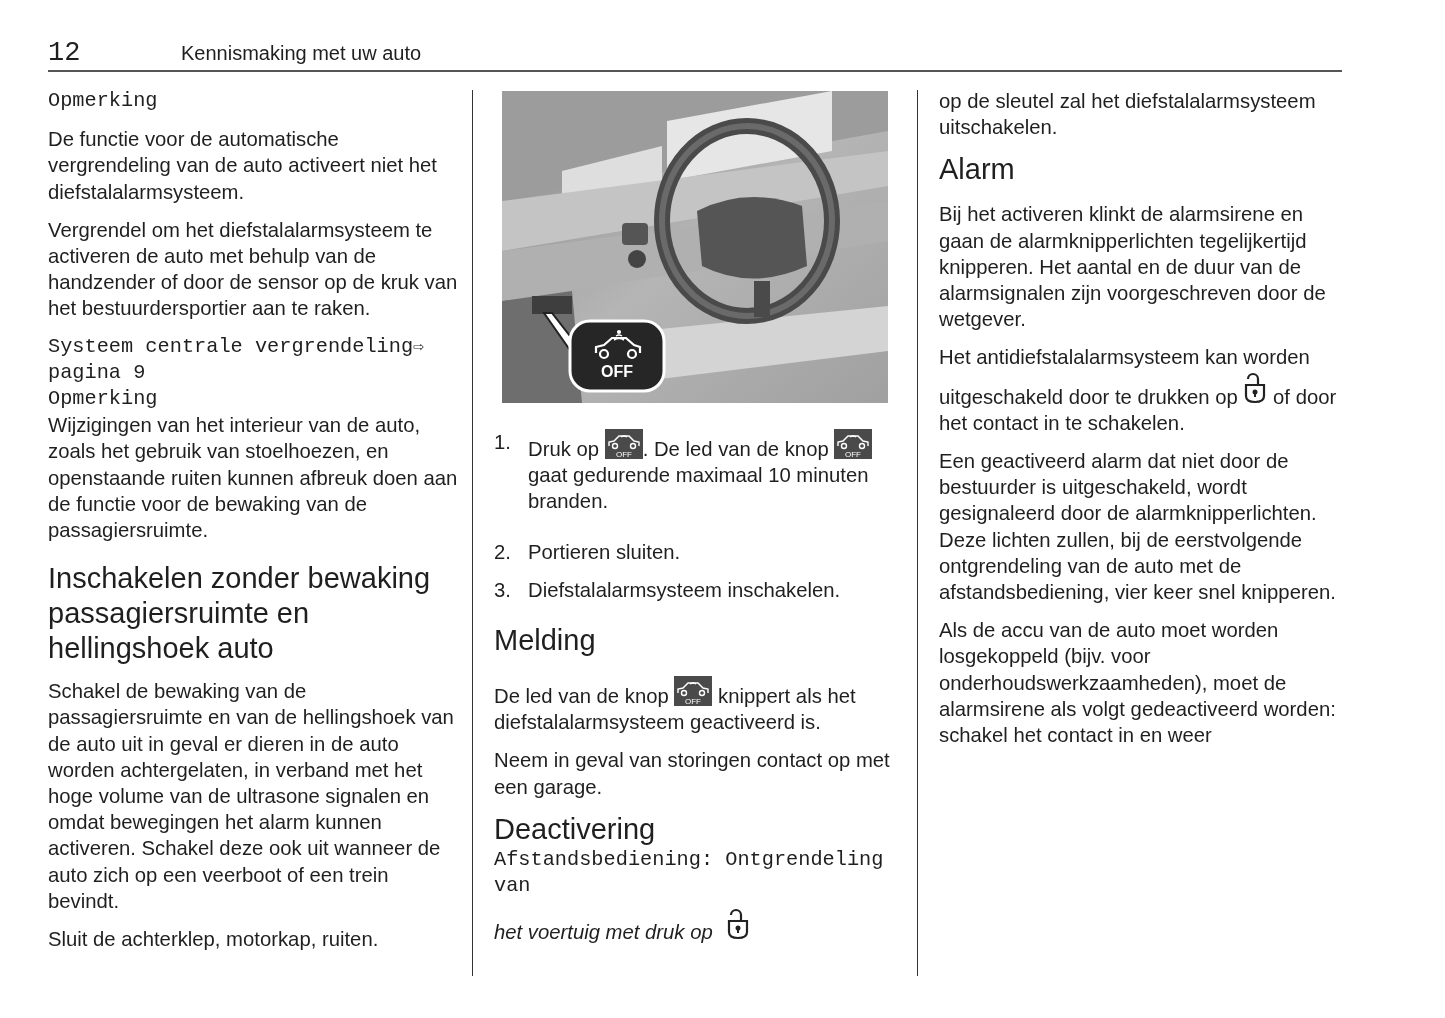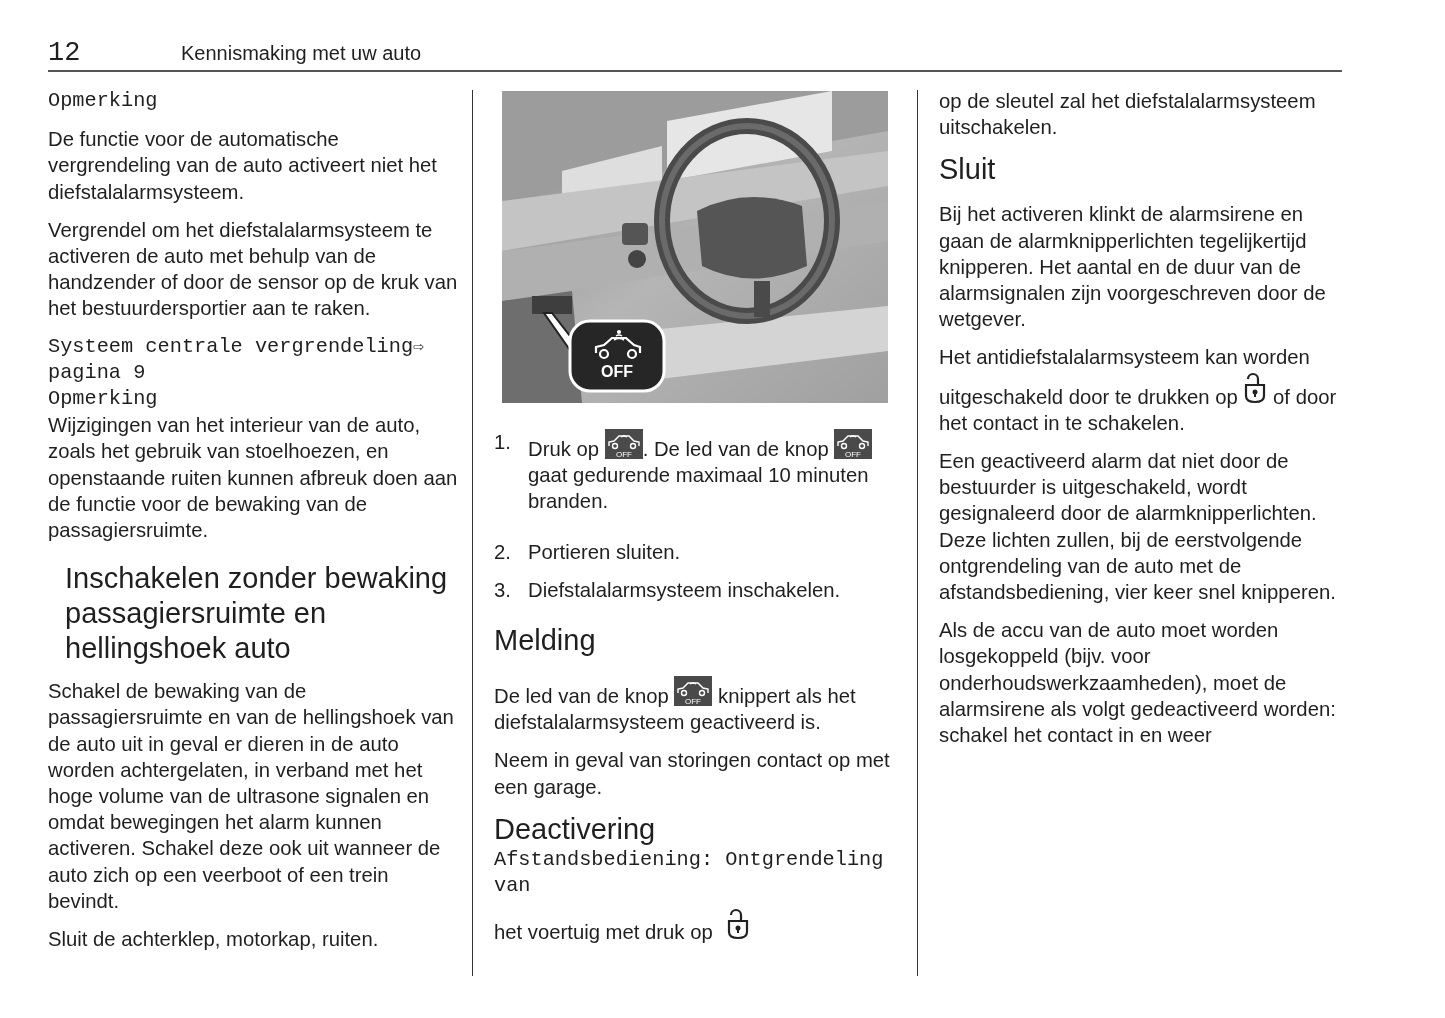--- a/index.html
+++ b/index.html
@@ -44,21 +44,21 @@
 <div class="col col-left">
   <p class="tight" style="margin-bottom:12px;">Opmerking</p>
   <p>De functie voor de automatische vergrendeling van de auto activeert niet het diefstalalarmsysteem.</p>
   <p>Vergrendel om het diefstalalarmsysteem te activeren de auto met behulp van de handzender of door de sensor op de kruk van het bestuurdersportier aan te raken.</p>
   <p class="tight">
     <span>Systeem centrale vergrendeling</span><span class="arrow">⇨</span>
     <span>pagina 9</span>
   </p>
   <p class="tight">Opmerking</p>
   <p>Wijzigingen van het interieur van de auto, zoals het gebruik van stoelhoezen, en openstaande ruiten kunnen afbreuk doen aan de functie voor de bewaking van de passagiersruimte.</p>
-  <h2 style="margin-top:18px; margin-bottom:12px;margin-left:17px;">Inschakelen zonder bewaking passagiersruimte en hellingshoek auto</h2>
+  <h2 style="margin-top:18px; margin-bottom:12px;">Inschakelen zonder bewaking passagiersruimte en hellingshoek auto</h2>
   <p>Schakel de bewaking van de passagiersruimte en van de hellingshoek van de auto uit in geval er dieren in de auto worden achtergelaten, in verband met het hoge volume van de ultrasone signalen en omdat bewegingen het alarm kunnen activeren. Schakel deze ook uit wanneer de auto zich op een veerboot of een trein bevindt.</p>
   <p>Sluit de achterklep, motorkap, ruiten.</p>
 </div>
 
 <div class="col col-mid" style="top:91px;">
   <div class="figure">
     <svg width="386" height="312" viewBox="0 0 386 312">
       <defs>
         <linearGradient id="bg" x1="0" y1="0" x2="1" y2="1">
           <stop offset="0" stop-color="#8c8c8c"></stop>
@@ -142,34 +142,34 @@
           <circle cx="28" cy="17" r="2.5"></circle>
         <path d="M16 8 Q19 6 22 8"></path>
       </g>
       <text x="19" y="28" fill="#fff" font-size="8" font-family="Liberation Sans, sans-serif" text-anchor="middle">OFF</text>
     </svg>
     <span>knippert als het diefstalalarmsysteem geactiveerd is.</span>
   </p>
   <p>Neem in geval van storingen contact op met een garage.</p>
   <h2 style="margin-top:6px;">Deactivering</h2>
   <p class="tight">Afstandsbediening: Ontgrendeling van</p>
-  <p style="margin-top:8px;">
+  <p style="margin-top:8px;font-style:italic;">
     <span>het voertuig met druk op</span>
     <svg class="lock-icon" viewBox="0 0 24 34" style="margin-left:8px;">
       <path d="M15 14 L15 8 A5 5 0 0 0 5 8" fill="none" stroke="#222" stroke-width="2.2"></path>
       <path d="M3 14 L21 14 L21 25 Q21 31 12 31 Q3 31 3 25 Z" fill="none" stroke="#222" stroke-width="2.2"></path>
       <circle cx="12" cy="21" r="2.5" fill="#222"></circle>
       <rect x="11" y="21" width="2" height="5" fill="#222"></rect>
     </svg>
   </p>
 </div>
 
 <div class="col col-right">
   <p>op de sleutel zal het diefstalalarmsysteem uitschakelen.</p>
-  <h2 style="margin-top:8px; margin-bottom:14px;">Sluit</h2>
+  <h2 style="margin-top:8px; margin-bottom:14px;">Alarm</h2>
   <p>Bij het activeren klinkt de alarmsirene en gaan de alarmknipperlichten tegelijkertijd knipperen. Het aantal en de duur van de alarmsignalen zijn voorgeschreven door de wetgever.</p>
   <p>
     <span>Het antidiefstalalarmsysteem kan worden</span><br>
     <span style="display:inline-block; margin-top:10px;">uitgeschakeld door te drukken op</span>
     <svg class="lock-icon" viewBox="0 0 24 34" style="vertical-align:-1px;">
       <path d="M15 14 L15 8 A5 5 0 0 0 5 8" fill="none" stroke="#222" stroke-width="2.2"></path>
       <path d="M3 14 L21 14 L21 25 Q21 31 12 31 Q3 31 3 25 Z" fill="none" stroke="#222" stroke-width="2.2"></path>
       <circle cx="12" cy="21" r="2.5" fill="#222"></circle>
       <rect x="11" y="21" width="2" height="5" fill="#222"></rect>
     </svg>

